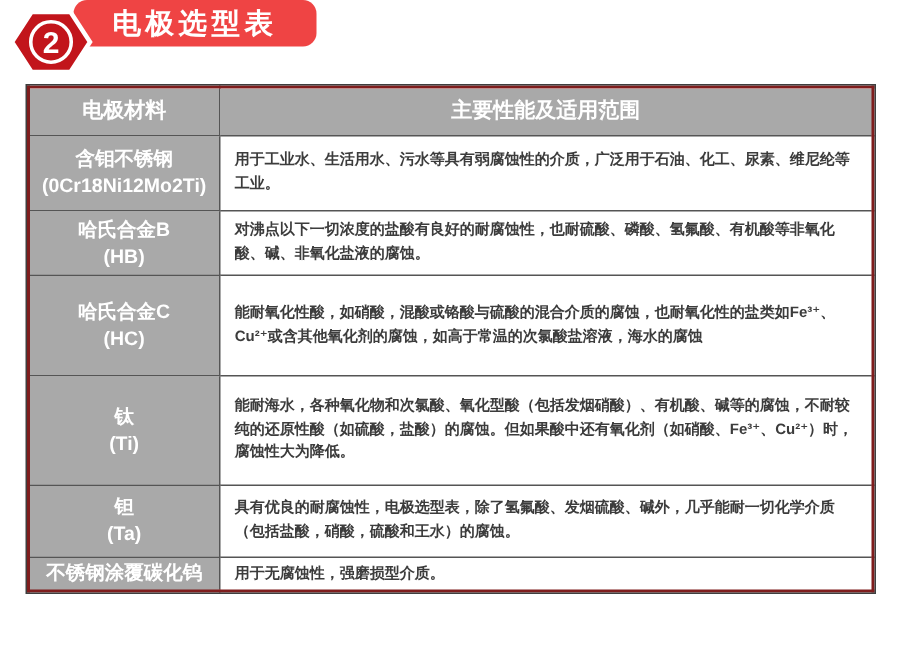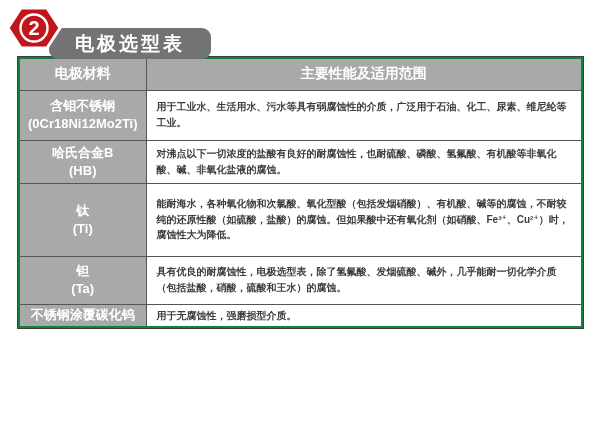--- a/index.html
+++ b/index.html
@@ -9,23 +9,23 @@
     font-family: "Liberation Sans", "DejaVu Sans", sans-serif;
     position: relative;
     overflow: hidden;
   }
   .page-header {
     position: absolute;
     left: 0; top: 0; width: 600px; height: 56px;
   }
   .title-pill {
     position: absolute;
-    left: 49px; top: 28px;
+    left: 49px; top: 0;
     width: 162px; height: 31px;
-    background: #737373;
+    background: #ef4444;
     border-radius: 9px;
     color: #ffffff;
     font-size: 19px;
     font-weight: bold;
     letter-spacing: 3px;
     display: flex;
     align-items: center;
     justify-content: center;
     z-index: 1;
   }
@@ -39,21 +39,21 @@
     position: absolute;
     left: 18px; top: 57px;
     width: 563px;
     border-collapse: collapse;
     table-layout: fixed;
   }
   .selection-table td, .selection-table th {
     border: 1.5px solid #555555;
     overflow: hidden;
   }
-  .selection-table { border: 2px solid #15803d; outline: 0.5px solid #3e3e3e; }
+  .selection-table { border: 2px solid #7f1d1d; outline: 0.5px solid #3e3e3e; }
   th.mat-col, td.mat-cell {
     background: #a9a9a9;
     color: #ffffff;
     text-align: center;
     vertical-align: middle;
   }
   th { font-size: 14px; font-weight: bold; height: 32px; }
   td.mat-cell { font-size: 13px; font-weight: bold; line-height: 1.35; padding: 1px 2px; }
   td.desc-cell {
     background: #ffffff;
@@ -106,20 +106,27 @@
     </td>
     <td class="desc-cell">用于工业水、生活用水、污水等具有弱腐蚀性的介质，广泛用于石油、化工、尿素、维尼纶等工业。</td>
   </tr>
   <tr class="r2">
     <td class="mat-cell">
       <div>哈氏合金B</div>
       <div>(HB)</div>
     </td>
     <td class="desc-cell">对沸点以下一切浓度的盐酸有良好的耐腐蚀性，也耐硫酸、磷酸、氢氟酸、有机酸等非氧化酸、碱、非氧化盐液的腐蚀。</td>
   </tr>
+  <tr class="r3">
+    <td class="mat-cell">
+      <div>哈氏合金C</div>
+      <div>(HC)</div>
+    </td>
+    <td class="desc-cell">能耐氧化性酸，如硝酸，混酸或铬酸与硫酸的混合介质的腐蚀，也耐氧化性的盐类如Fe³⁺、Cu²⁺或含其他氧化剂的腐蚀，如高于常温的次氯酸盐溶液，海水的腐蚀</td>
+  </tr>
   <tr class="r4">
     <td class="mat-cell">
       <div>钛</div>
       <div>(Ti)</div>
     </td>
     <td class="desc-cell">能耐海水，各种氧化物和次氯酸、氧化型酸（包括发烟硝酸）、有机酸、碱等的腐蚀，不耐较纯的还原性酸（如硫酸，盐酸）的腐蚀。但如果酸中还有氧化剂（如硝酸、Fe³⁺、Cu²⁺）时，腐蚀性大为降低。</td>
   </tr>
   <tr class="r5">
     <td class="mat-cell">
       <div>钽</div>

